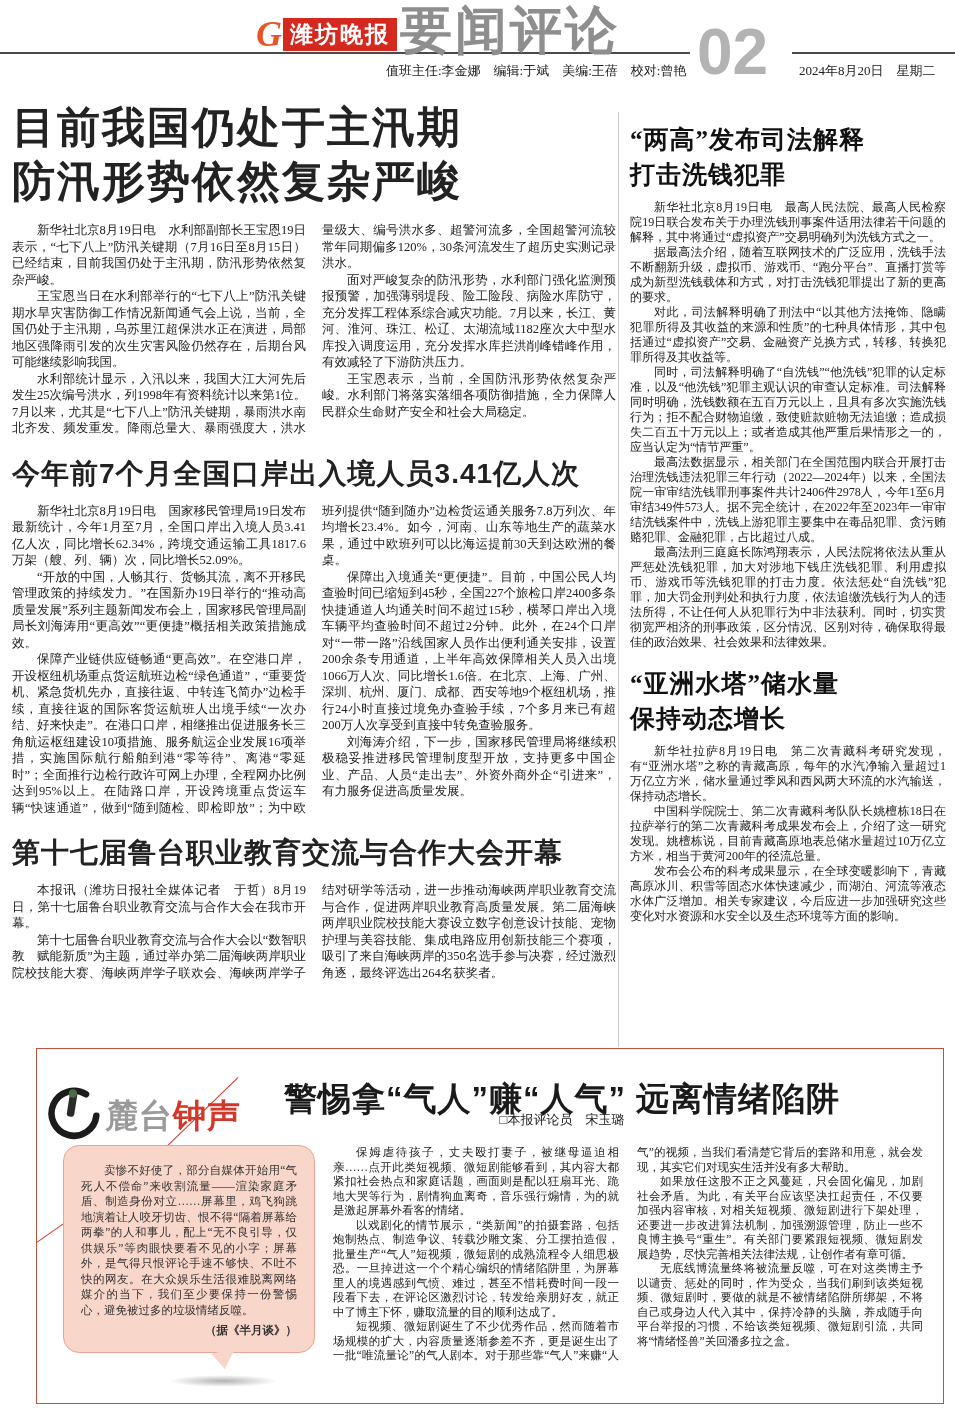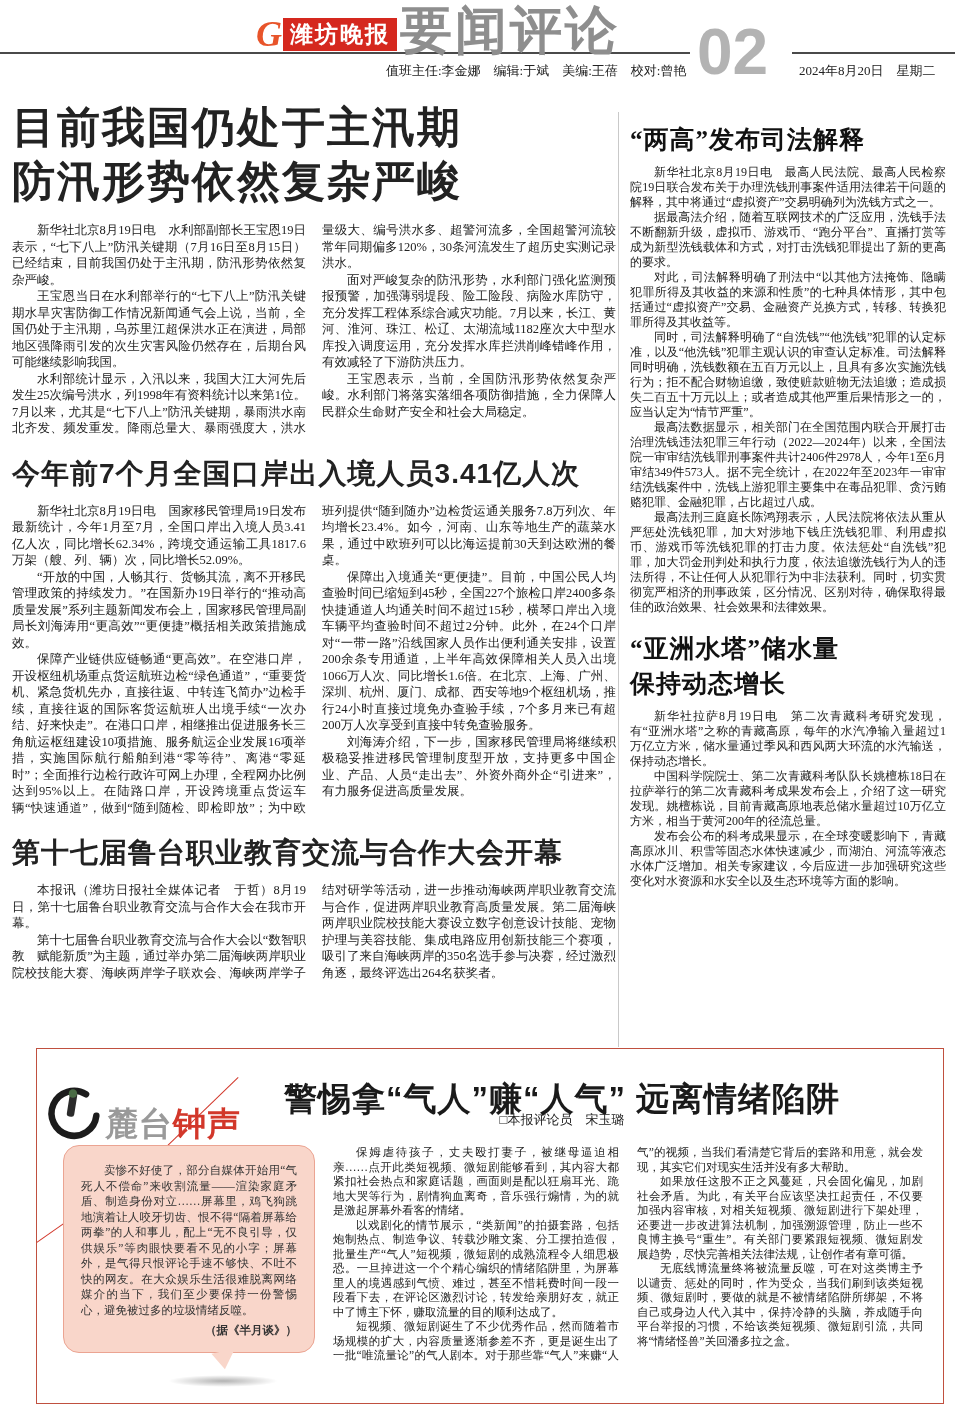--- a/index.html
+++ b/index.html
@@ -35,21 +35,21 @@
   .rbody{text-align:justify;margin-bottom:14px;}
   .rbody p{font-size:12px;line-height:15px;}
   
   .commentary{position:absolute;left:36px;top:1048px;width:906px;height:354px;
         border:1px solid #c0503f;background:#fff;}
   .comm-title{position:absolute;left:160px;top:28px;width:730px;text-align:center;
         font-family:"Liberation Sans",sans-serif;font-weight:900;font-size:33px;
         letter-spacing:1px;color:#1a1a1a;}
   .comm-byline{position:absolute;left:160px;top:62px;width:730px;text-align:center;
         font-size:13px;color:#222;}
-  .comm-logo{position:absolute;left:4px;top:34px;display:flex;align-items:flex-end;background:#fff;
+  .comm-logo{position:absolute;left:4px;top:34px;display:flex;align-items:center;background:#fff;
         padding:2px;}
   .comm-logo .t-gray{font-size:33px;font-weight:900;color:#9a9a9a;letter-spacing:1px;
         font-family:"Liberation Sans",sans-serif;}
   .comm-logo .t-red{font-size:33px;font-weight:900;color:#d2372a;letter-spacing:1px;
         font-family:"Liberation Sans",sans-serif;}
   .red-dot{position:absolute;left:109px;top:106px;width:9px;height:9px;border-radius:50%;
         background:#d2372a;}
   .red-line{position:absolute;height:1px;background:#d2372a;transform-origin:0 0;}
   .line-up{left:116px;top:110px;width:118px;transform:rotate(-44deg);}
   .line-dn{left:114px;top:114px;width:139px;transform:rotate(145deg);}
@@ -119,20 +119,21 @@
         <p>第十七届鲁台职业教育交流与合作大会以“数智职教　赋能新质”为主题，通过举办第二届海峡两岸职业院校技能大赛、海峡两岸学子联欢会、海峡两岸学子结对研学等活动，进一步推动海峡两岸职业教育交流与合作，促进两岸职业教育高质量发展。第二届海峡两岸职业院校技能大赛设立数字创意设计技能、宠物护理与美容技能、集成电路应用创新技能三个赛项，吸引了来自海峡两岸的350名选手参与决赛，经过激烈角逐，最终评选出264名获奖者。</p>
       </div>
     </div>
   </div>
 
   <div class="right-region">
 
     <div>
       <div class="h-right">
         <div>“两高”发布司法解释</div>
+        <div>打击洗钱犯罪</div>
       </div>
       <div class="rbody">
         <p>新华社北京8月19日电　最高人民法院、最高人民检察院19日联合发布关于办理洗钱刑事案件适用法律若干问题的解释，其中将通过“虚拟资产”交易明确列为洗钱方式之一。</p>
         <p>据最高法介绍，随着互联网技术的广泛应用，洗钱手法不断翻新升级，虚拟币、游戏币、“跑分平台”、直播打赏等成为新型洗钱载体和方式，对打击洗钱犯罪提出了新的更高的要求。</p>
         <p>对此，司法解释明确了刑法中“以其他方法掩饰、隐瞒犯罪所得及其收益的来源和性质”的七种具体情形，其中包括通过“虚拟资产”交易、金融资产兑换方式，转移、转换犯罪所得及其收益等。</p>
         <p>同时，司法解释明确了“自洗钱”“他洗钱”犯罪的认定标准，以及“他洗钱”犯罪主观认识的审查认定标准。司法解释同时明确，洗钱数额在五百万元以上，且具有多次实施洗钱行为；拒不配合财物追缴，致使赃款赃物无法追缴；造成损失二百五十万元以上；或者造成其他严重后果情形之一的，应当认定为“情节严重”。</p>
         <p>最高法数据显示，相关部门在全国范围内联合开展打击治理洗钱违法犯罪三年行动（2022—2024年）以来，全国法院一审审结洗钱罪刑事案件共计2406件2978人，今年1至6月审结349件573人。据不完全统计，在2022年至2023年一审审结洗钱案件中，洗钱上游犯罪主要集中在毒品犯罪、贪污贿赂犯罪、金融犯罪，占比超过八成。</p>
         <p>最高法刑三庭庭长陈鸿翔表示，人民法院将依法从重从严惩处洗钱犯罪，加大对涉地下钱庄洗钱犯罪、利用虚拟币、游戏币等洗钱犯罪的打击力度。依法惩处“自洗钱”犯罪，加大罚金刑判处和执行力度，依法追缴洗钱行为人的违法所得，不让任何人从犯罪行为中非法获利。同时，切实贯彻宽严相济的刑事政策，区分情况、区别对待，确保取得最佳的政治效果、社会效果和法律效果。</p>
       </div>
     </div>

